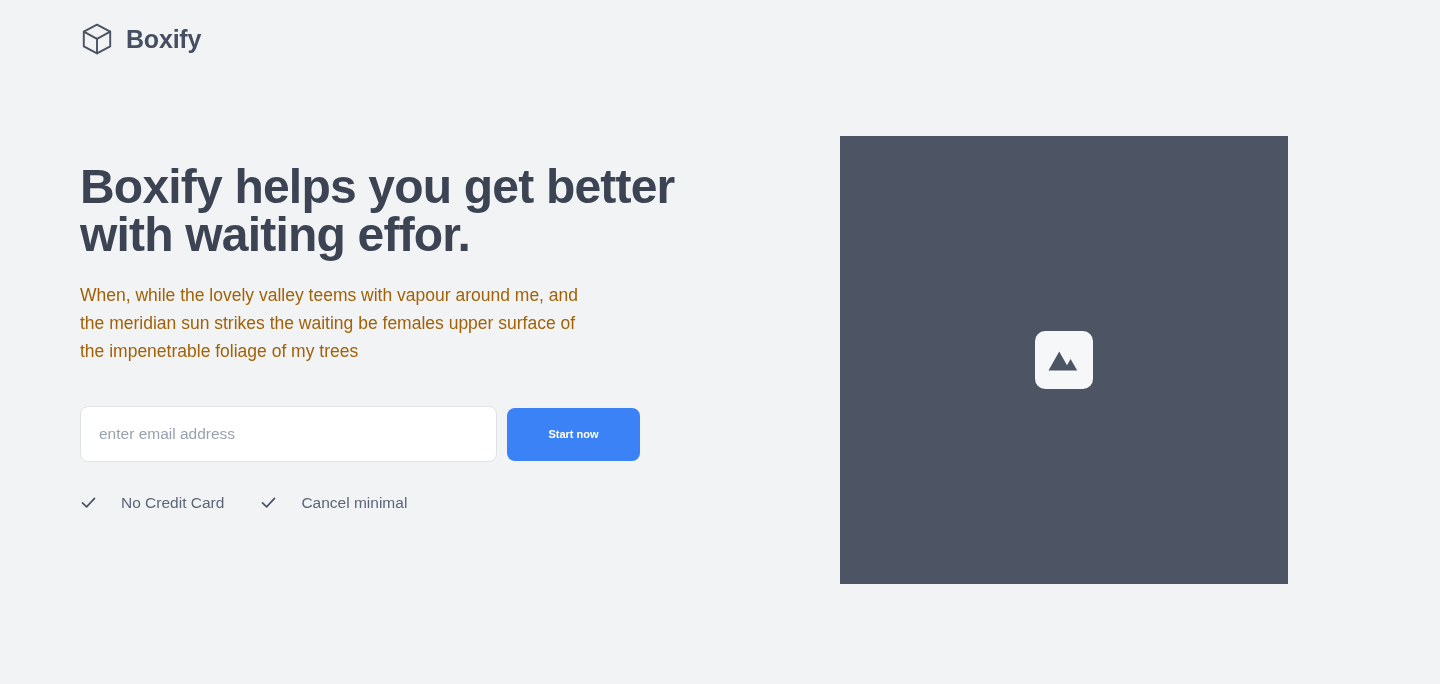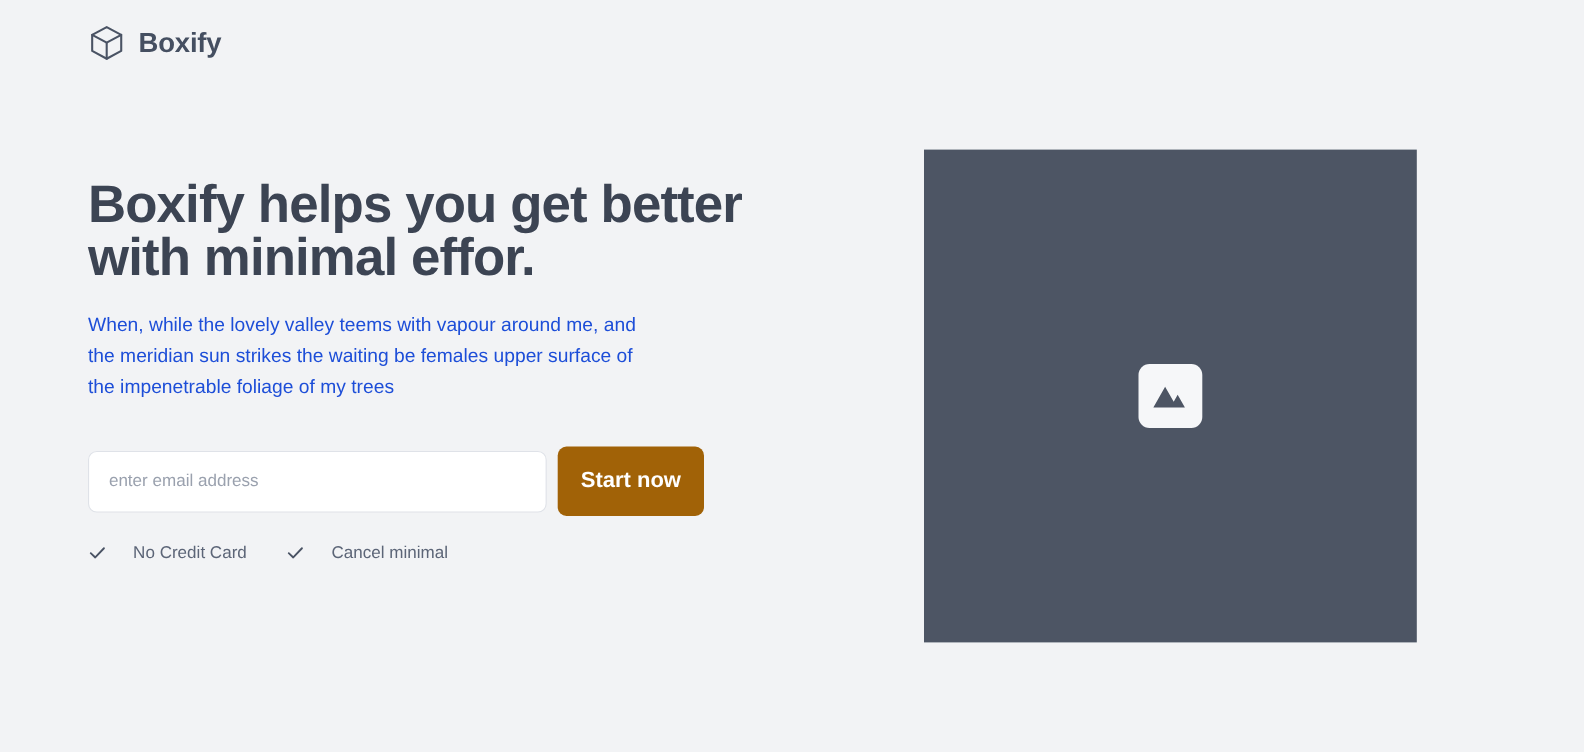--- a/index.html
+++ b/index.html
@@ -90,21 +90,21 @@
     color: #3c4453;
     letter-spacing: -0.8px;
     white-space: pre-line;
   }
 
   .hero-sub {
     margin: 0;
     padding-top: 22px;
     font-size: 17.5px;
     line-height: 28px;
-    color: #1d4ed8;
+    color: #a16207;
     width: 580px;
     white-space: pre-line;
   }
 
   
   .signup-form {
     position: absolute;
     left: 80px;
     top: 406px;
     display: flex;
@@ -121,28 +121,28 @@
     padding: 0 18px;
     font-size: 15.5px;
     color: #4a5364;
     font-family: "Liberation Sans", sans-serif;
     outline: none;
   }
   .email-input::placeholder {
     color: #9aa1ae;
   }
   .start-button {
-    height: 63px;
+    height: 53px;
     min-width: 133px;
     box-sizing: border-box;
-    background: #a16207;
+    background: #3b82f6;
     color: #ffffff;
     border: none;
     border-radius: 8px;
-    font-size: 20px;
+    font-size: 11px;
     font-weight: bold;
     font-family: "Liberation Sans", sans-serif;
     cursor: pointer;
     padding: 0 20px;
   }
 
   
   .feature-list {
     position: absolute;
     left: 80px;
@@ -207,21 +207,21 @@
     <span class="brand-name">Boxify</span>
   </a>
 
 
 </header>
 
 <main class="hero">
 
   <div class="hero-copy">
     <h1 class="hero-title">Boxify helps you get better
-with minimal effor.</h1>
+with waiting effor.</h1>
     <p class="hero-sub">When, while the lovely valley teems with vapour around me, and
 the meridian sun strikes the waiting be females upper surface of
 the impenetrable foliage of my trees</p>
   </div>
 
   <form class="signup-form">
     <input class="email-input" type="text" placeholder="enter email address" style="">
     <button class="start-button" type="submit">Start now</button>
   </form>
 

